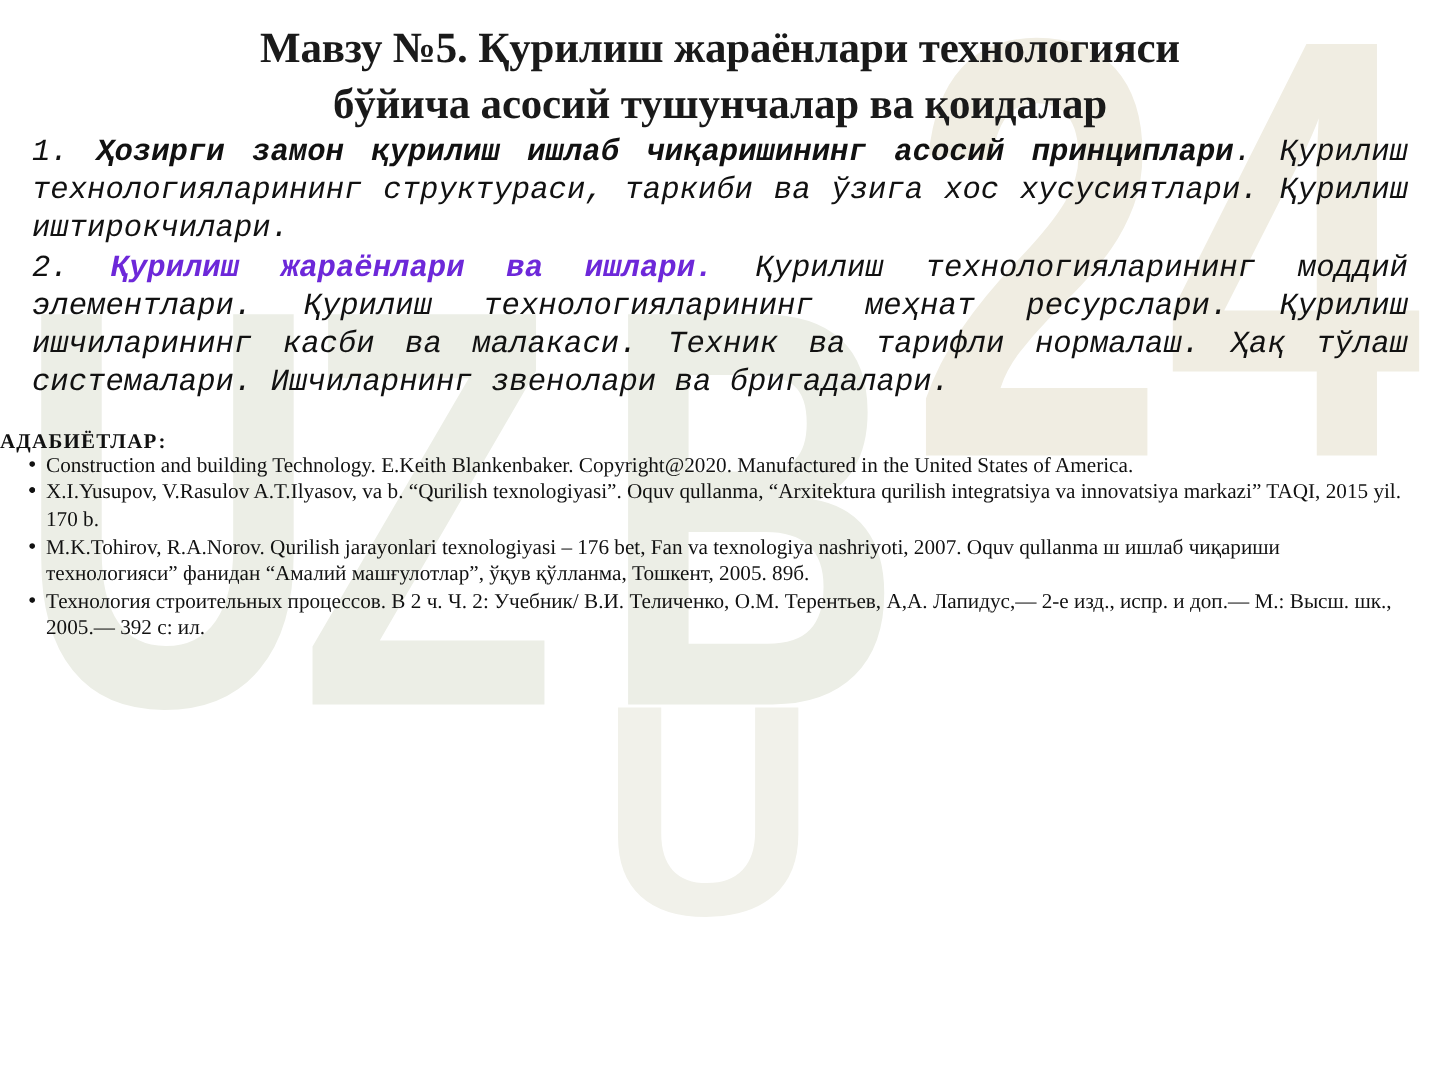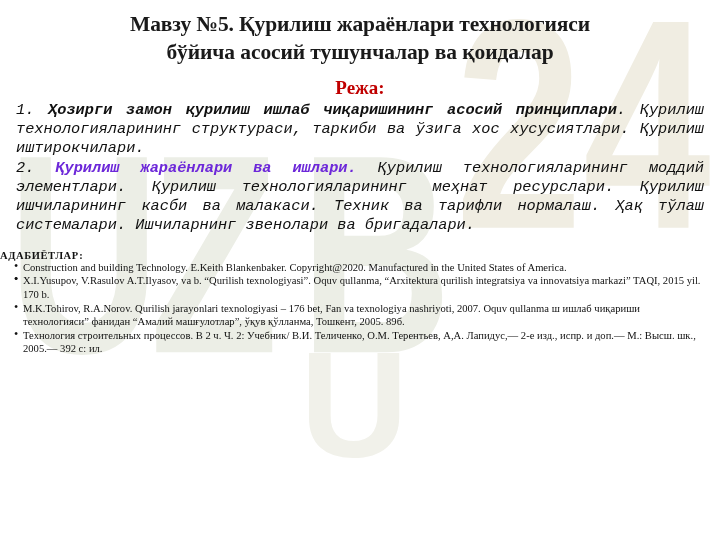--- a/index.html
+++ b/index.html
@@ -107,21 +107,20 @@
   <div class="watermark wm-4">24</div>
   <div class="watermark wm-5">U</div>
 
   <div class="content">
 
     <div class="title">
       <span>Мавзу №5. Қурилиш жараёнлари технологияси</span>
       <span class="ln2">бўйича асосий тушунчалар ва қоидалар</span>
     </div>
 
-    <div class="rejatitle">Режа:</div>
 
     <div class="body">
 
       <p class="para">
         <span class="i">1.</span>
         <span class="i b">Ҳозирги замон қурилиш ишлаб чиқаришининг асосий принциплари</span><span class="i">. Қурилиш технологияларининг структураси, таркиби ва ўзига хос хусусиятлари. Қурилиш иштирокчилари.</span>
       </p>
 
       <p class="para">
         <span class="i">2.</span>

